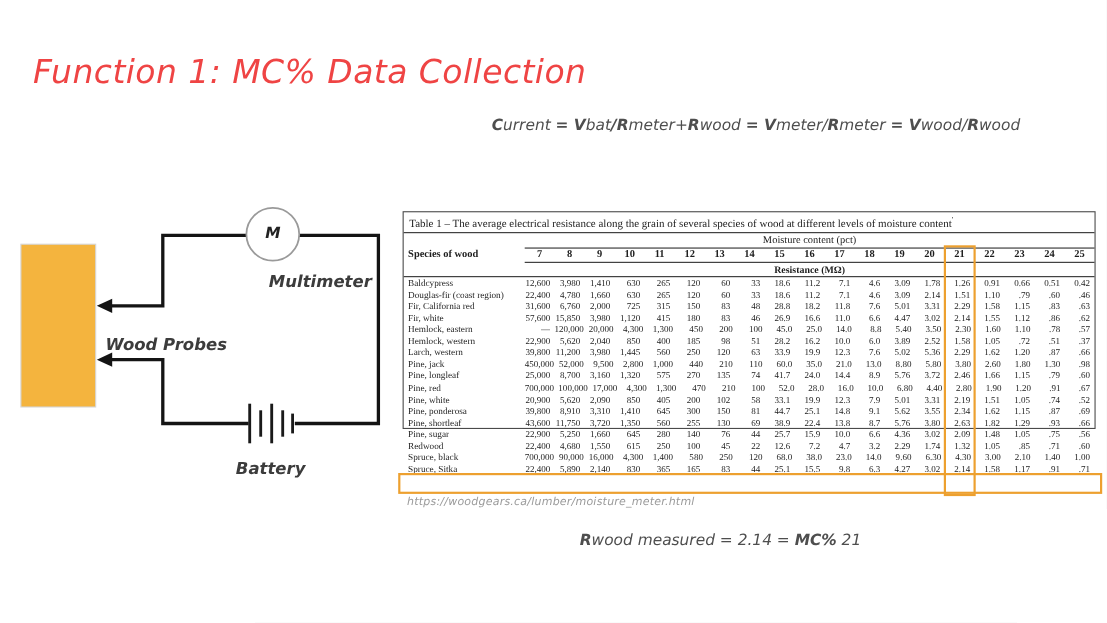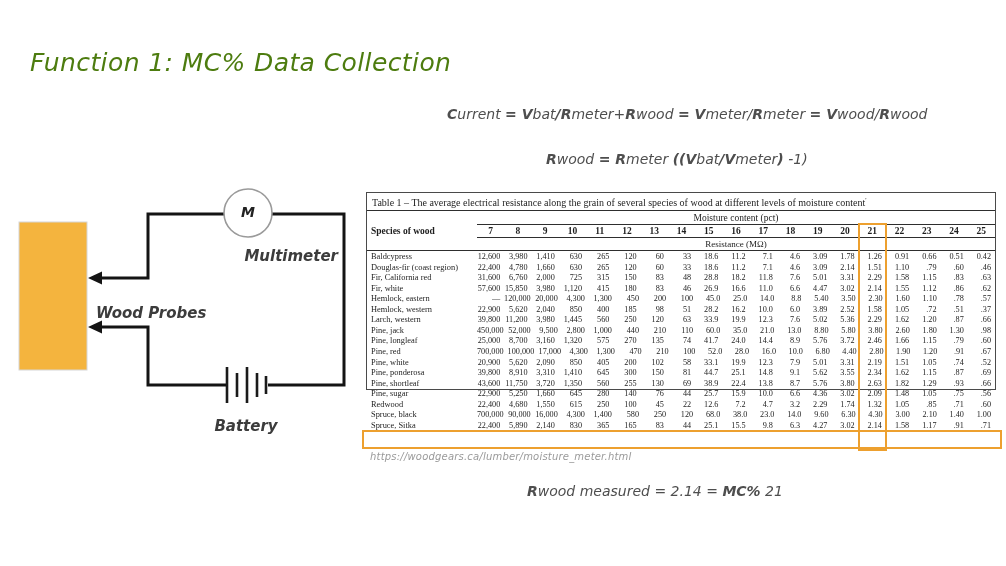--- a/index.html
+++ b/index.html
@@ -3,22 +3,22 @@
 <meta charset="utf-8">
 <style>
   :root{ --hl:#eda02f; --wood:#f4b43e; --wire:#141414; }
   *{ margin:0; padding:0; box-sizing:border-box; }
   body{ background:#e8e8e8; font-family:"DejaVu Sans", sans-serif; }
   .slide{
     position:relative; width:1006px; height:566px; background:#ffffff;
     overflow:hidden; font-family:"DejaVu Sans", sans-serif;
   }
   .title{
-    position:absolute; left:30px; top:48px; font-size:25px; font-style:italic;
-    font-weight:400; color:#4d7c0f; letter-spacing:.4px; white-space:nowrap;
+    position:absolute; left:30px; top:48px; font-size:30px; font-style:italic;
+    font-weight:400; color:#ef4444; letter-spacing:.4px; white-space:nowrap;
   }
   .formula{
     position:absolute; font-style:italic; font-size:14px; color:#4e4e4e;
     white-space:nowrap;
   }
   .formula .fb{ font-weight:700; }
   .f1{ left:447px; top:106px; }
   .f2{ left:546px; top:151px; }
   .fres{ left:527px; top:483px; }
   
@@ -39,21 +39,21 @@
     font-family:"Liberation Serif", serif; color:#1d1d1d; overflow:visible;
   }
   .t-caption{ padding:3px 4px 2px 5px; font-size:10px; white-space:nowrap; }
   .t-caption sup{ font-size:7px; }
   .rule-full{ border-top:1.8px solid #2e2e2e; }
   .rule-thin{ border-top:1.2px solid #2e2e2e; }
   .rule-num{ margin-left:110px; border-top:1.1px solid #2e2e2e; }
   .rowA{ display:flex; }
   .rowA .sp{ width:110px; flex:none; }
   .rowA .lbl{ flex:1; text-align:center; font-size:9.5px; padding:1.5px 0 1px; }
-  .rowC .lbl{ font-weight:400; font-size:9px; }
+  .rowC .lbl{ font-weight:700; font-size:9px; }
   .hdr-grid{ display:grid; grid-template-columns:110px repeat(19,1fr); font-weight:700; font-size:9.5px; padding:1px 0; }
   .hdr-grid .species-h{ padding-left:4px; font-size:9.5px; }
   .hdr-grid .num-h{ text-align:center; }
   .t-section{ padding-left:4px; font-weight:700; font-style:italic; font-size:9px; line-height:10px; margin-top:1px; }
   .t-row{ display:grid; grid-template-columns:110px repeat(19,1fr); height:10.55px; align-items:center; }
   .t-row .sp-c{ padding-left:4px; font-size:8.4px; white-space:nowrap; }
   .t-row .v-c{ display:flex; justify-content:flex-end; align-items:center; padding-right:4px; font-size:8.2px; white-space:nowrap; }
   .hl-box{ position:absolute; border:2px solid var(--hl); pointer-events:none; z-index:5; background:transparent; }
   
   .src-url{
@@ -62,21 +62,20 @@
   }
 </style>
 </head>
 <body>
 
 <div class="slide">
 
   <div class="title">Function 1: MC% Data Collection</div>
 
   <div class="formula f1" id="formula-current"><span class="fb">C</span><span>urrent </span><span class="fb">= </span><span class="fb">V</span><span>bat</span><span class="fb">/</span><span class="fb">R</span><span>meter</span><span>+</span><span class="fb">R</span><span>wood </span><span class="fb">= </span><span class="fb">V</span><span>meter/</span><span class="fb">R</span><span>meter </span><span class="fb">= </span><span class="fb">V</span><span>wood/</span><span class="fb">R</span><span>wood</span></div>
-  <div class="formula f2" id="formula-rwood"><span class="fb">R</span><span>wood </span><span class="fb">= </span><span class="fb">R</span><span>meter </span><span class="fb">((</span><span class="fb">V</span><span>bat</span><span class="fb">/</span><span class="fb">V</span><span>meter</span><span class="fb">)</span><span> -1)</span></div>
   <div class="formula fres" id="formula-result"><span class="fb">R</span><span>wood measured = 2.14 = </span><span class="fb">MC%</span><span> 21</span></div>
 
   <div class="diagram">
     <svg width="360" height="265" viewBox="0 0 360 265">
       <rect id="wood-rect" x="19" y="37" width="68" height="148" fill="#f4b43e" stroke="#d6d6d6" stroke-width="1"></rect>
 
       <path d="M98 93 H148 V29 H344 V200 H268" fill="none" stroke="#141414" stroke-width="3"></path>
       <path d="M98 142 H148 V200 H226" fill="none" stroke="#141414" stroke-width="3"></path>
 
       <polygon points="88,93 102,86.5 102,99.5" fill="#141414"></polygon>

